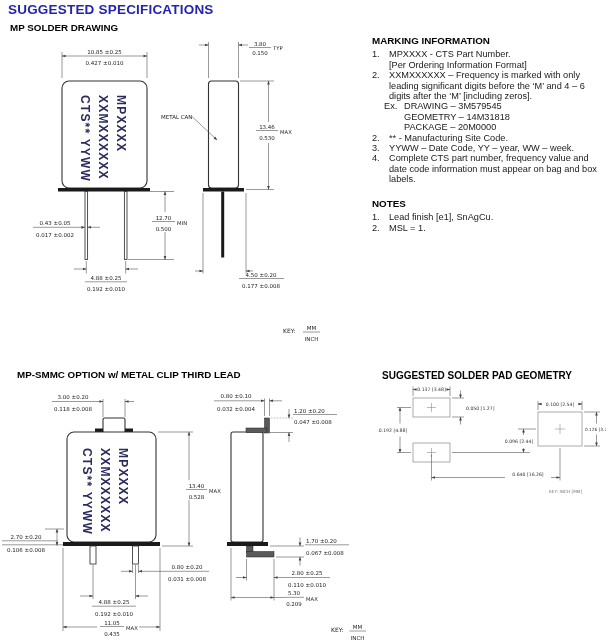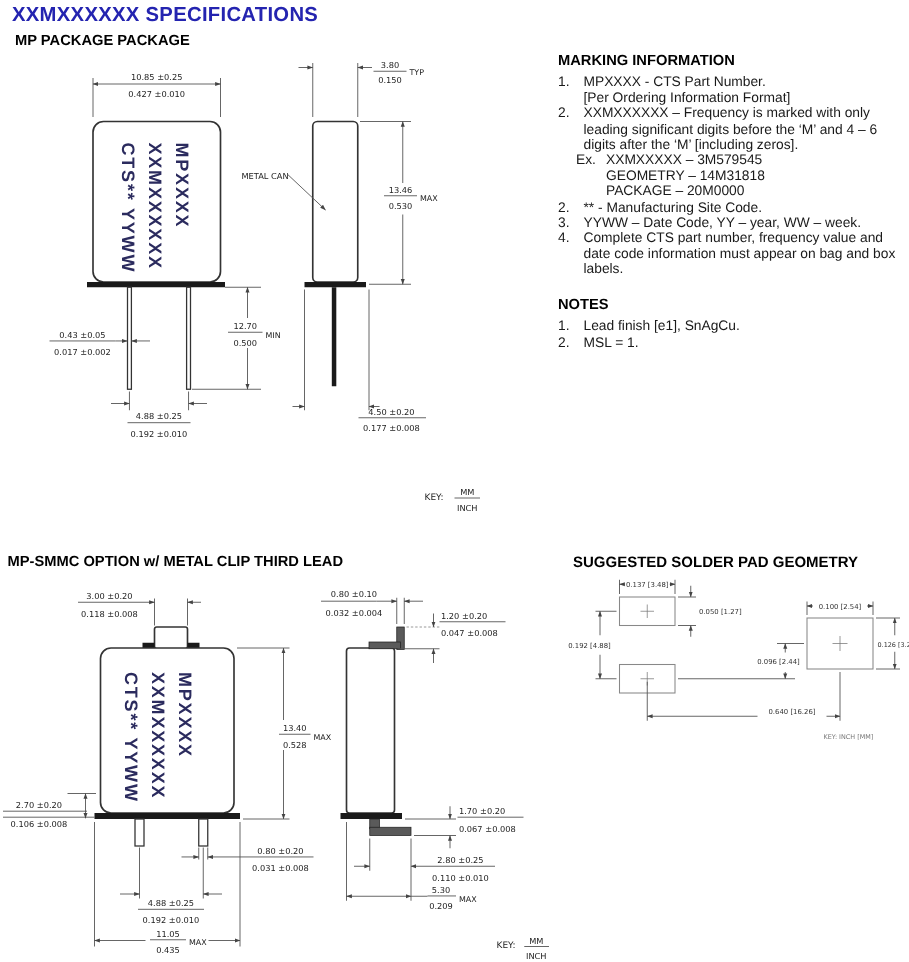--- a/index.html
+++ b/index.html
@@ -30,42 +30,42 @@
   text.dimsm{font-family:"DejaVu Sans",sans-serif;font-size:4.6px;fill:#333;}
   text.dimxs{font-family:"DejaVu Sans",sans-serif;font-size:4.3px;fill:#333;}
   text.keytxt{font-family:"DejaVu Sans",sans-serif;font-size:6px;fill:#222;}
   text.padkey{font-family:"DejaVu Sans",sans-serif;font-size:4.3px;fill:#777;}
   text.mark{font-family:"Liberation Sans",sans-serif;font-weight:bold;font-size:12px;
             fill:#2b2b5e;letter-spacing:1.2px;}
 </style>
 </head>
 <body>
 
-<div class="abs pageTitle">XXMXXXXXX SPECIFICATIONS</div>
-<div class="abs secHead" style="left:10px;top:22px;">MP PACKAGE PACKAGE</div>
-<div class="abs secHead" style="left:5px;top:369px;">MP-SMMC OPTION w/ METAL CLIP THIRD LEAD</div>
+<div class="abs pageTitle">SUGGESTED SPECIFICATIONS</div>
+<div class="abs secHead" style="left:10px;top:22px;">MP SOLDER DRAWING</div>
+<div class="abs secHead" style="left:17px;top:369px;">MP-SMMC OPTION w/ METAL CLIP THIRD LEAD</div>
 <div class="abs secHead" style="left:382px;top:370px;font-size:10px;">SUGGESTED SOLDER PAD GEOMETRY</div>
 
 <div class="abs rightcol">
   <div class="secHead">MARKING INFORMATION</div>
   <div class="li">
     <span class="num">1.</span>
     <span class="txt">
       <span style="display:block">MPXXXX - CTS Part Number.</span>
       <span style="display:block">[Per Ordering Information Format]</span>
     </span>
   </div>
   <div class="li">
     <span class="num">2.</span>
     <span class="txt">XXMXXXXXX – Frequency is marked with only leading significant digits before the ‘M’ and 4 – 6 digits after the ‘M’ [including zeros].</span>
   </div>
   <div class="exrow">
     <span class="exlab">Ex.</span>
     <span>
-      <span style="display:block">XXMXXXXX – 3M579545</span>
+      <span style="display:block">DRAWING – 3M579545</span>
       <span style="display:block">GEOMETRY – 14M31818</span>
       <span style="display:block">PACKAGE – 20M0000</span>
     </span>
   </div>
   <div class="li">
     <span class="num">2.</span>
     <span class="txt">** - Manufacturing Site Code.</span>
   </div>
   <div class="li">
     <span class="num">3.</span>

